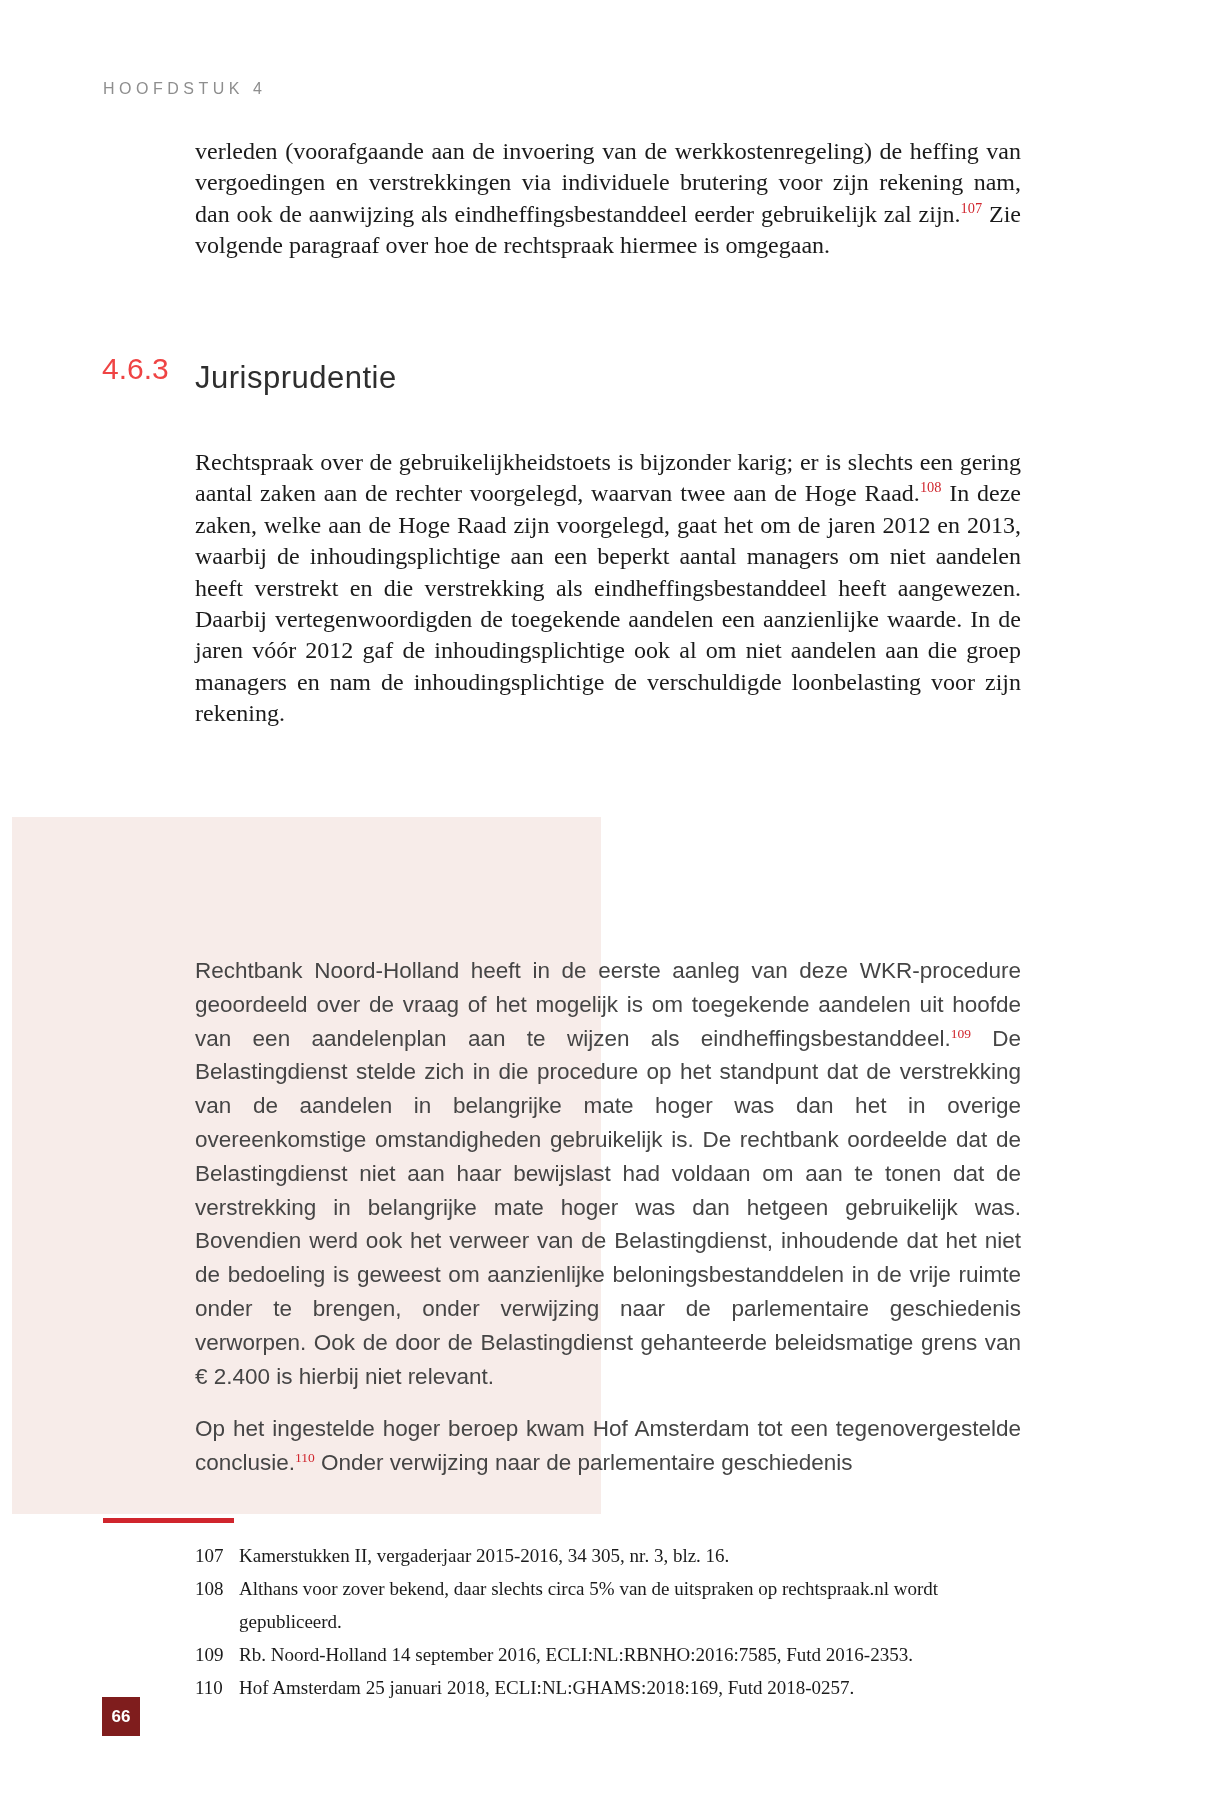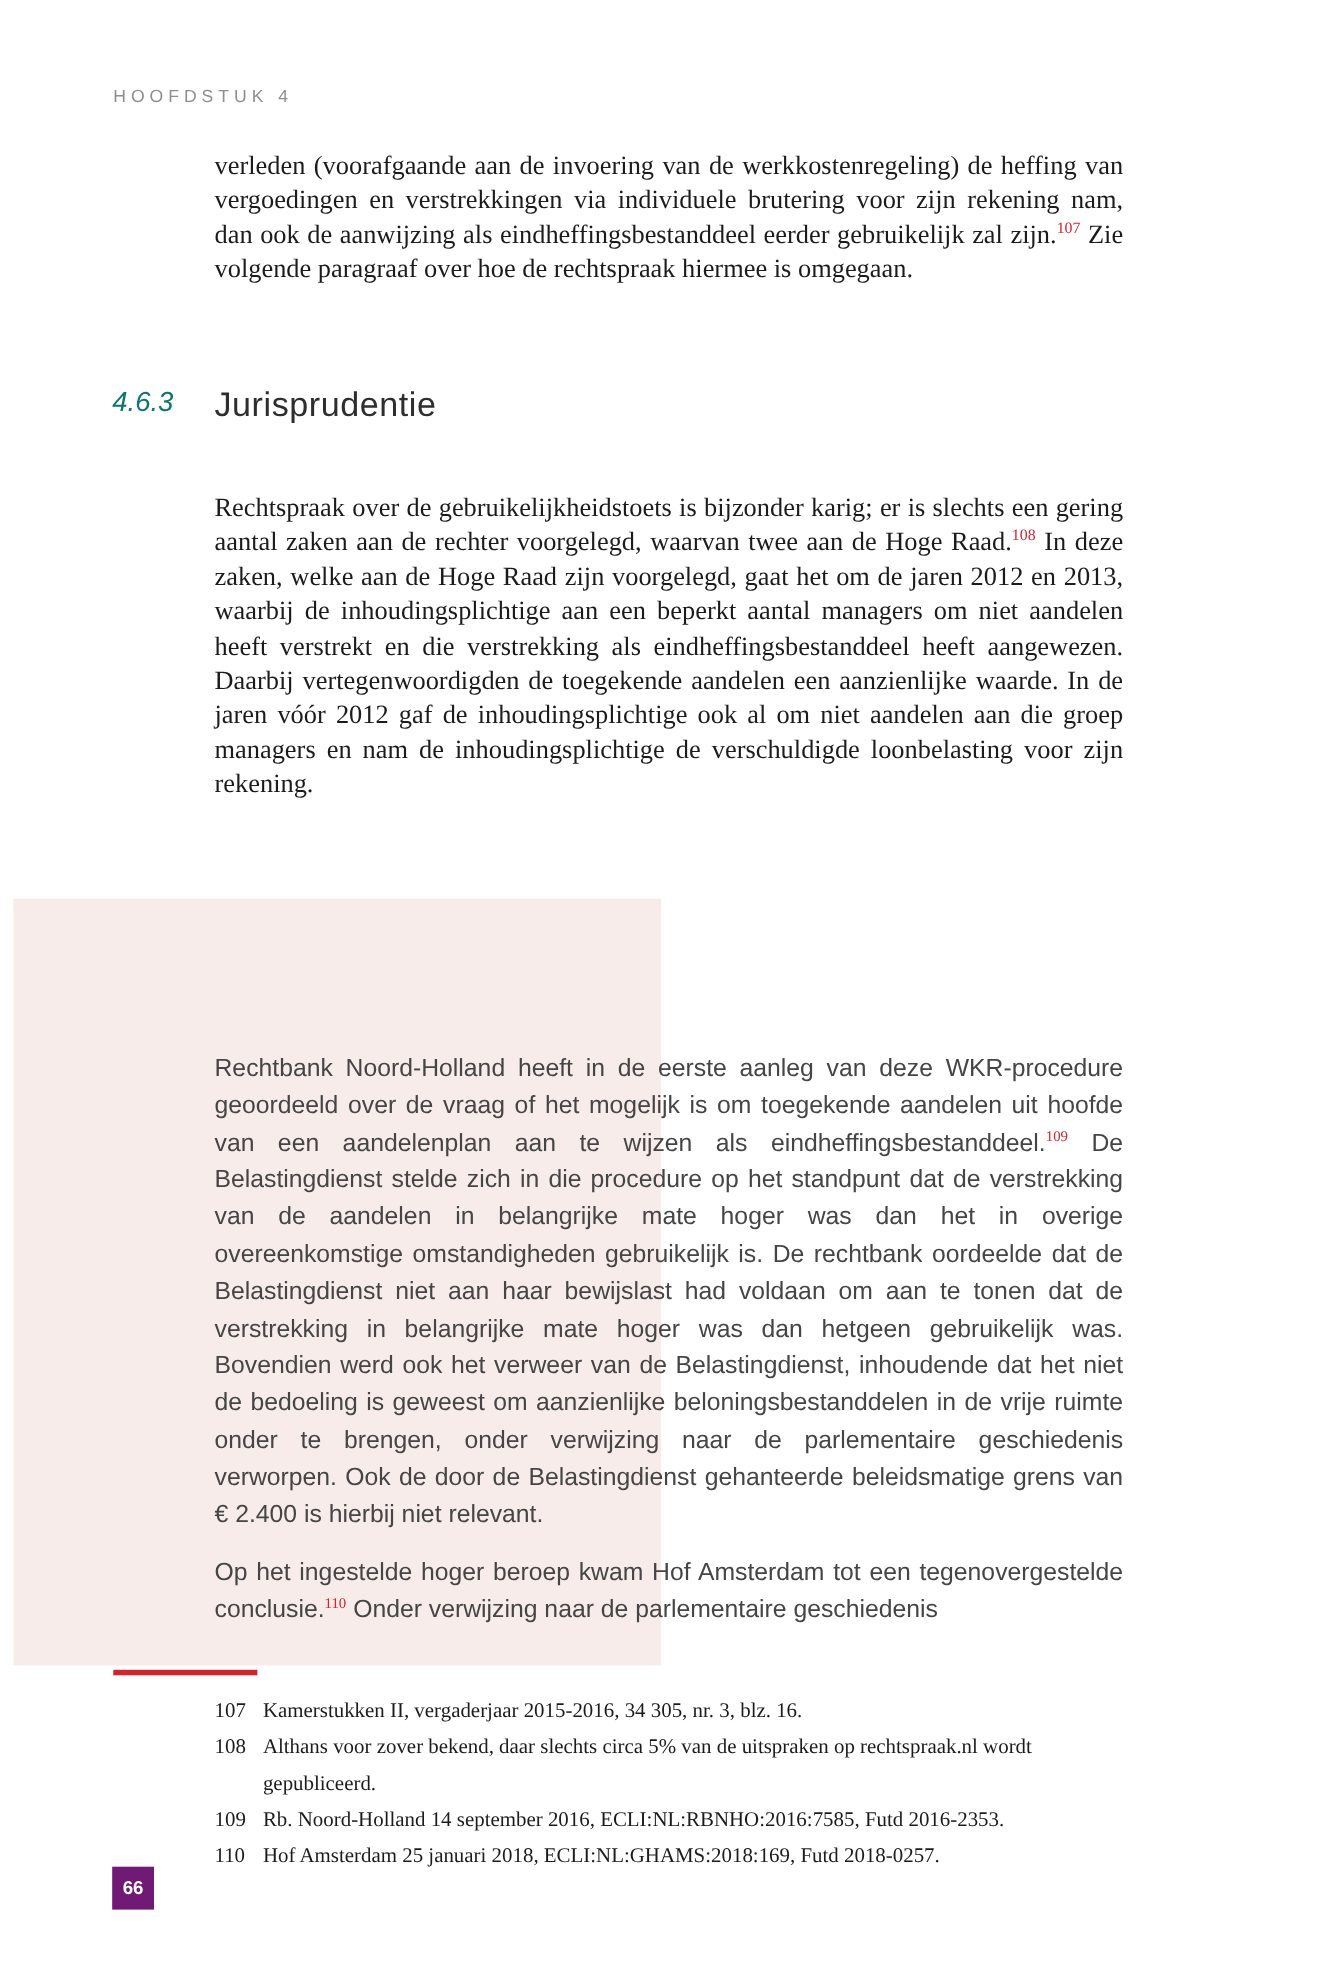--- a/index.html
+++ b/index.html
@@ -15,24 +15,24 @@
   .serif-para {
     position:absolute; left:183px; width:826px;
     font-size:24px; line-height:31.4px; color:#1b1b1b;
     text-align:justify;
   }
   .para-intro { top:136px; }
   .para-section { top:447px; }
   .section-number {
     position:absolute; left:90px; top:352px;
     font-family:"Liberation Sans", sans-serif;
-    font-size:25px; color:#0f766e; font-weight:400;font-style:italic;
+    font-size:30px; color:#ef4444; font-weight:400;
   }
   .section-title {
-    position:absolute; left:183px; top:350px;
+    position:absolute; left:183px; top:360px;
     font-family:"Liberation Sans", sans-serif;
     font-size:31px; color:#2e2e2e; font-weight:400; letter-spacing:0.5px;
   }
   .pink-box {
     position:absolute; left:0; top:817px; width:589px; height:697px;
     background:#f7ece9;
   }
   .zaak-heading {
     position:absolute; left:183px; top:842px;
     font-family:"Liberation Sans", sans-serif;
@@ -57,21 +57,21 @@
   }
   .footnotes {
     position:absolute; left:183px; top:1539px; width:830px;
     font-size:19px; line-height:33px; color:#1b1b1b;
   }
   .fn-row { display:flex; }
   .fn-num { flex:0 0 44px; }
   .fn-text { flex:1; }
   .page-badge {
     position:absolute; left:90px; top:1697px; width:38px; height:39px;
-    background:#701a75; color:#ffffff;
+    background:#7f1d1d; color:#ffffff;
     font-family:"Liberation Sans", sans-serif; font-size:17px; font-weight:bold;
     display:flex; align-items:center; justify-content:center;
   }
 </style>
 </head>
 <body>
 
 <div class="page">
 
   <div class="chapter-header">HOOFDSTUK 4</div>

